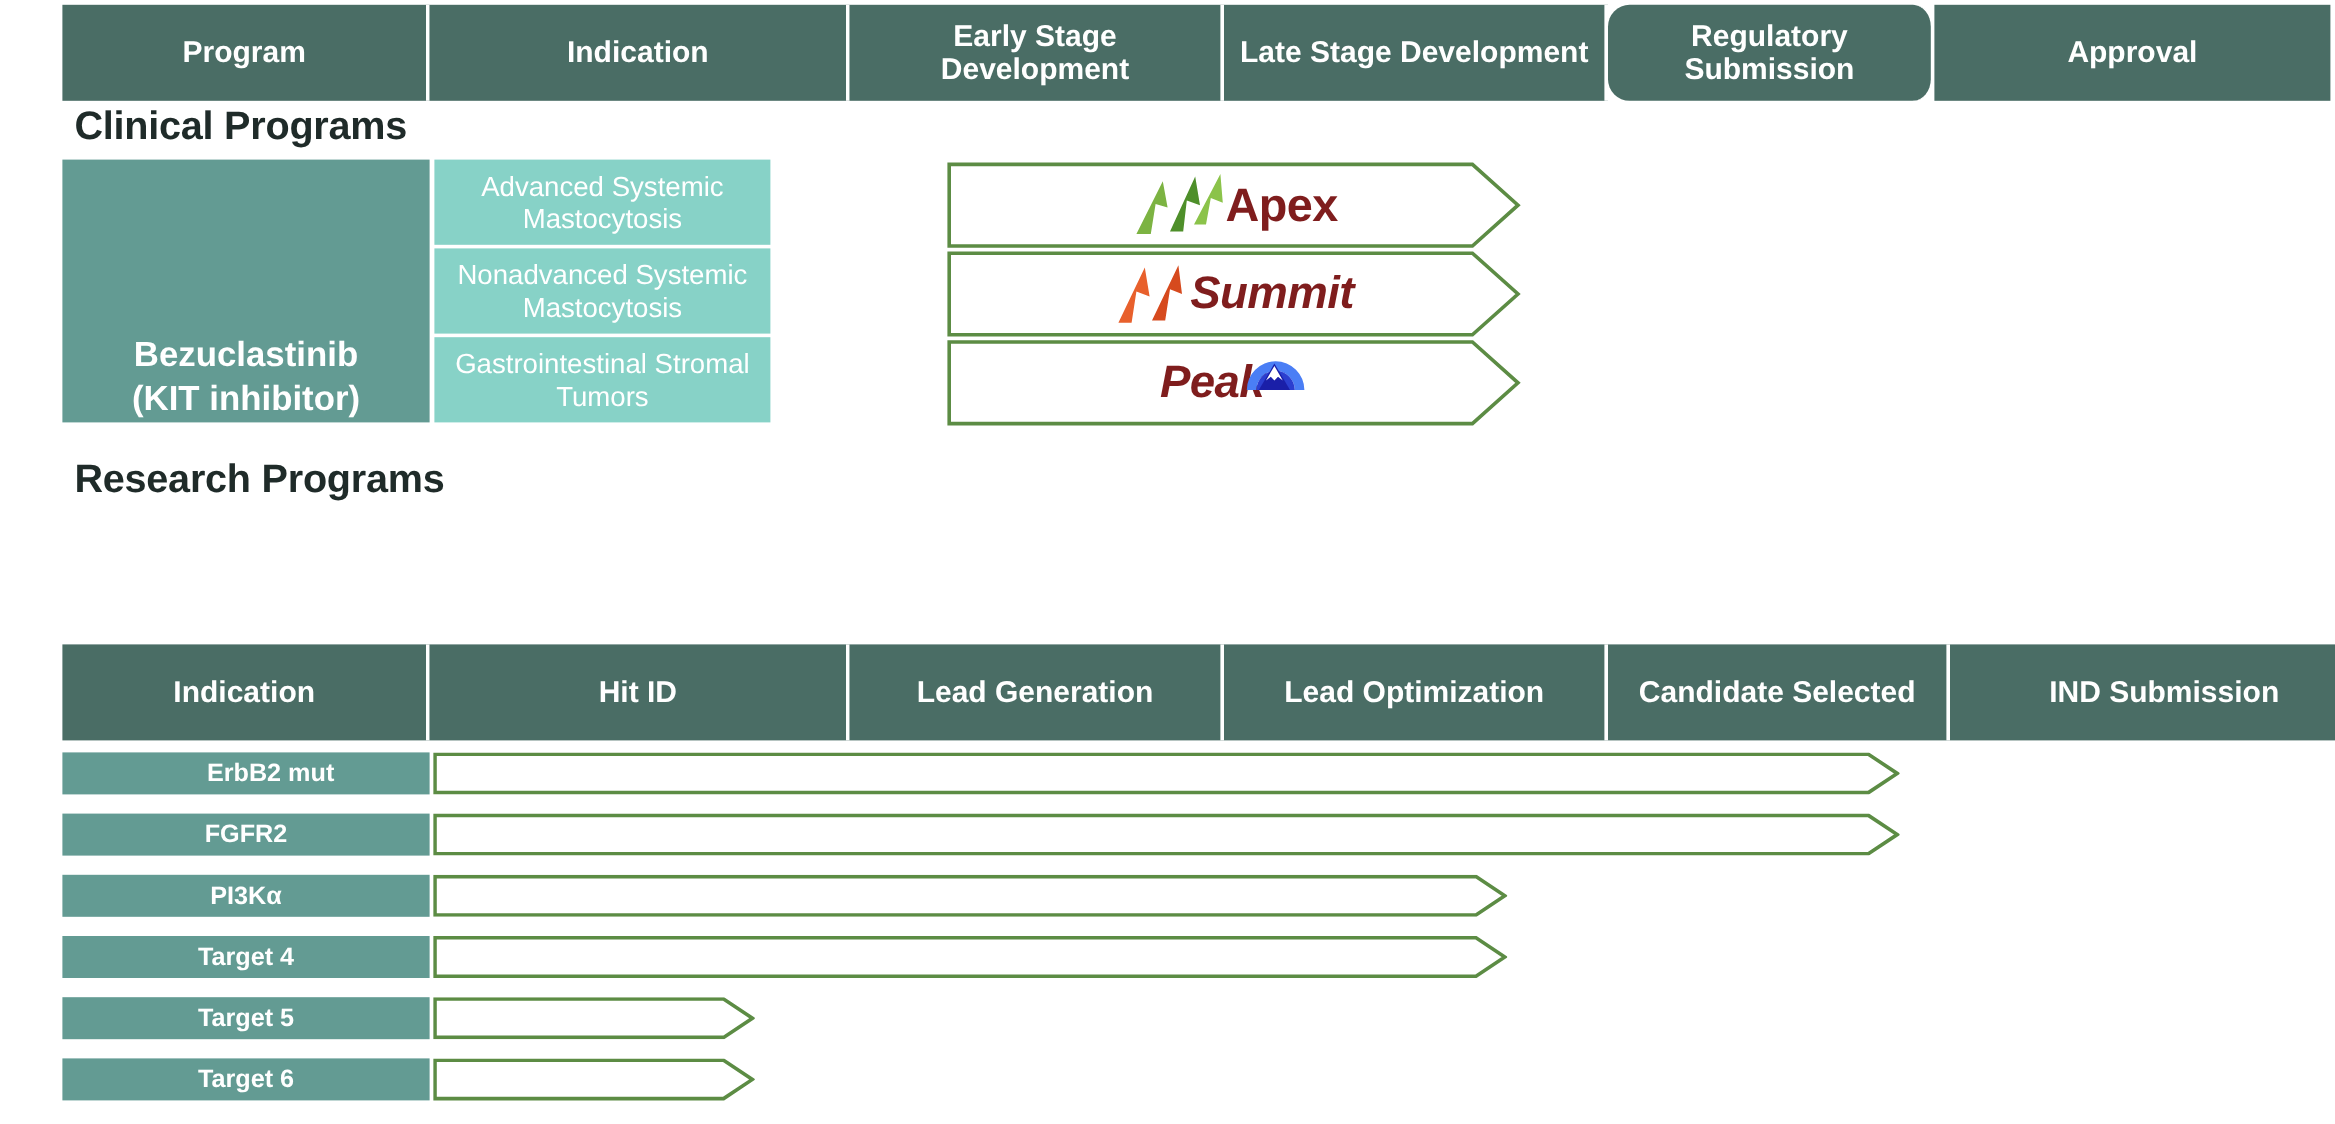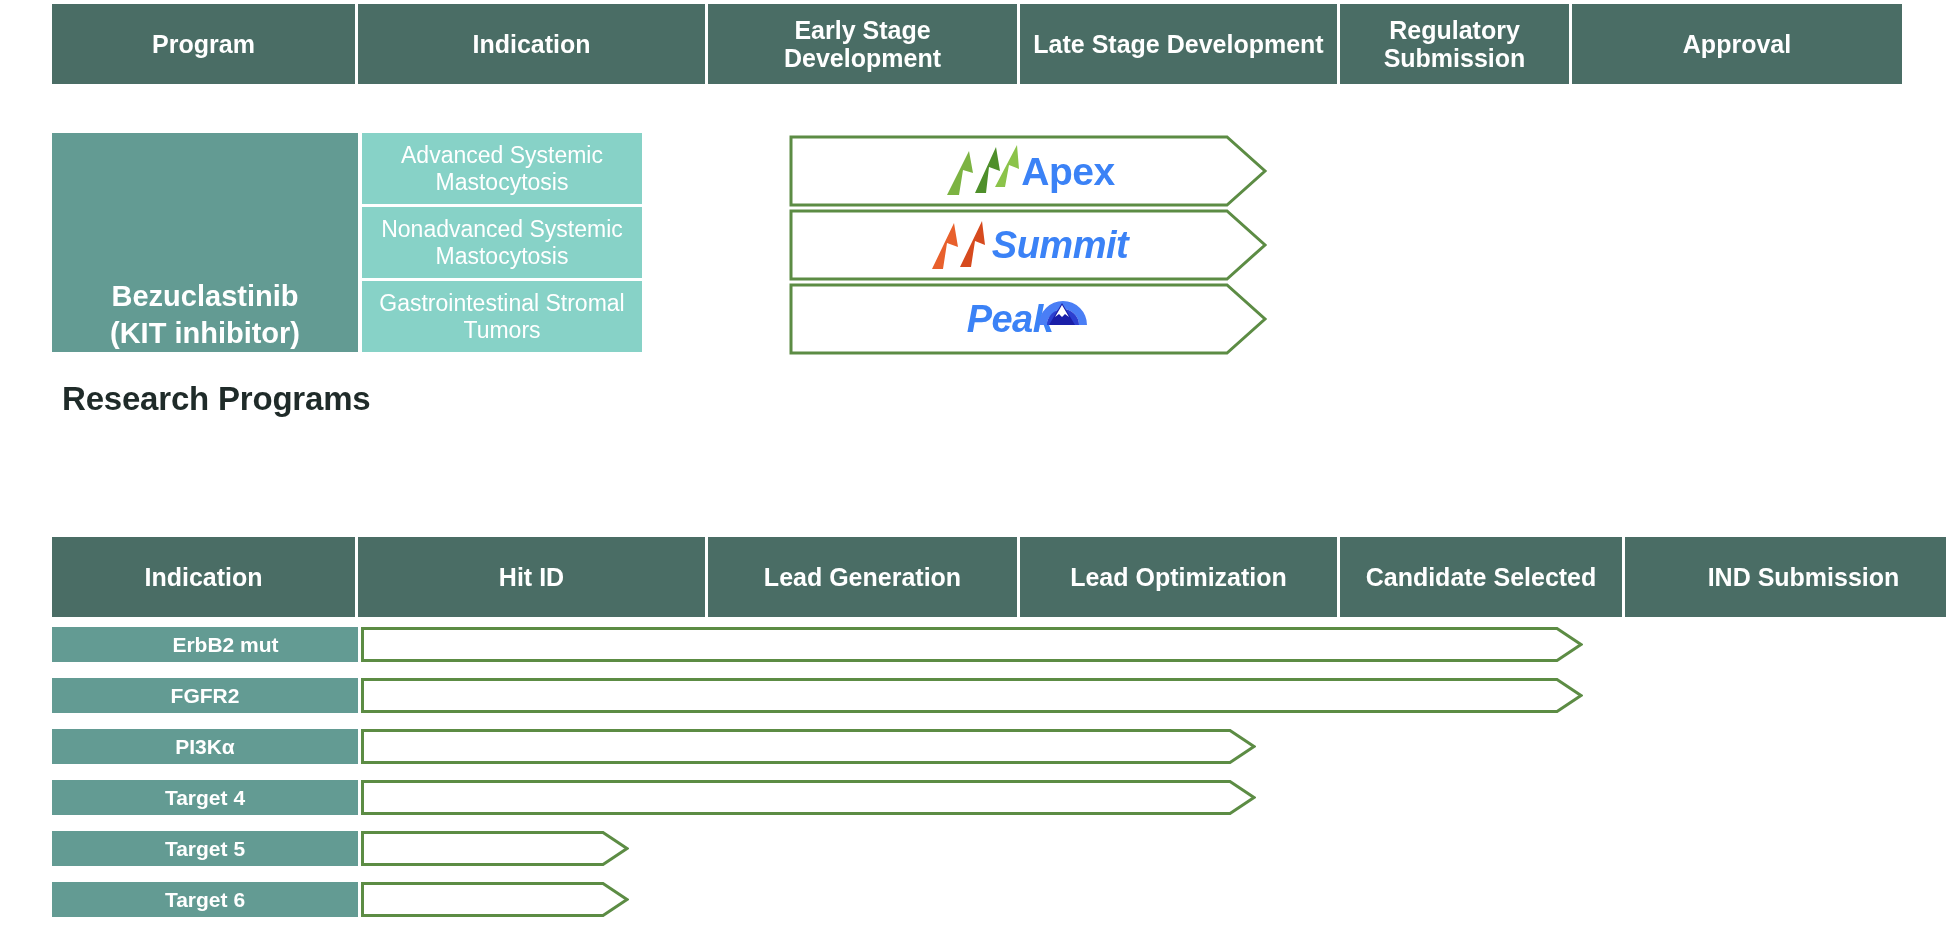--- a/index.html
+++ b/index.html
@@ -54,21 +54,21 @@
   
   .arrow{position:absolute;}
   .arrow svg{display:block;}
 
   
   .logo-wrap{
     position:absolute;display:flex;align-items:center;justify-content:center;
     pointer-events:none;
   }
   .logo-text{
-    font-weight:bold;font-style:italic;color:#3b82f6;
+    font-weight:bold;font-style:italic;color:#7f1d1d;
     font-size:38px;letter-spacing:-0.5px;line-height:1;
   }
   .logo-text.apex{font-style:normal;font-size:39px;}
 
   
   .res-row-label{
     position:absolute;left:8px;width:306px;height:35px;
     background:#639b93;color:#ffffff;
     display:flex;align-items:center;justify-content:center;
     font-weight:bold;font-size:21px;box-sizing:border-box;
@@ -77,24 +77,25 @@
 </head>
 <body>
 
 <div class="page">
 
   <div class="hdr-row" style="top:4px;width:1930px;">
     <div class="hdr-cell" style="width:306px;">Program</div>
     <div class="hdr-cell" style="width:350px;">Indication</div>
     <div class="hdr-cell" style="width:312px;">Early Stage Development</div>
     <div class="hdr-cell" style="width:320px;">Late Stage Development</div>
-    <div class="hdr-cell" style="width:232px;">Regulatory Submission</div>
+    <div class="hdr-cell" style="width:272px;border-radius:18px;">Regulatory Submission</div>
     <div class="hdr-cell" style="width:330px;">Approval</div>
   </div>
 
+  <div class="section-title" style="top:86px;">Clinical Programs</div>
 
   <div class="clin-block">
 
     <div class="prog-cell">
       <span>Bezuclastinib</span>
       <span>(KIT inhibitor)</span>
     </div>
 
     <div class="ind-col">
       <div class="ind-cell">Advanced Systemic Mastocytosis</div>

